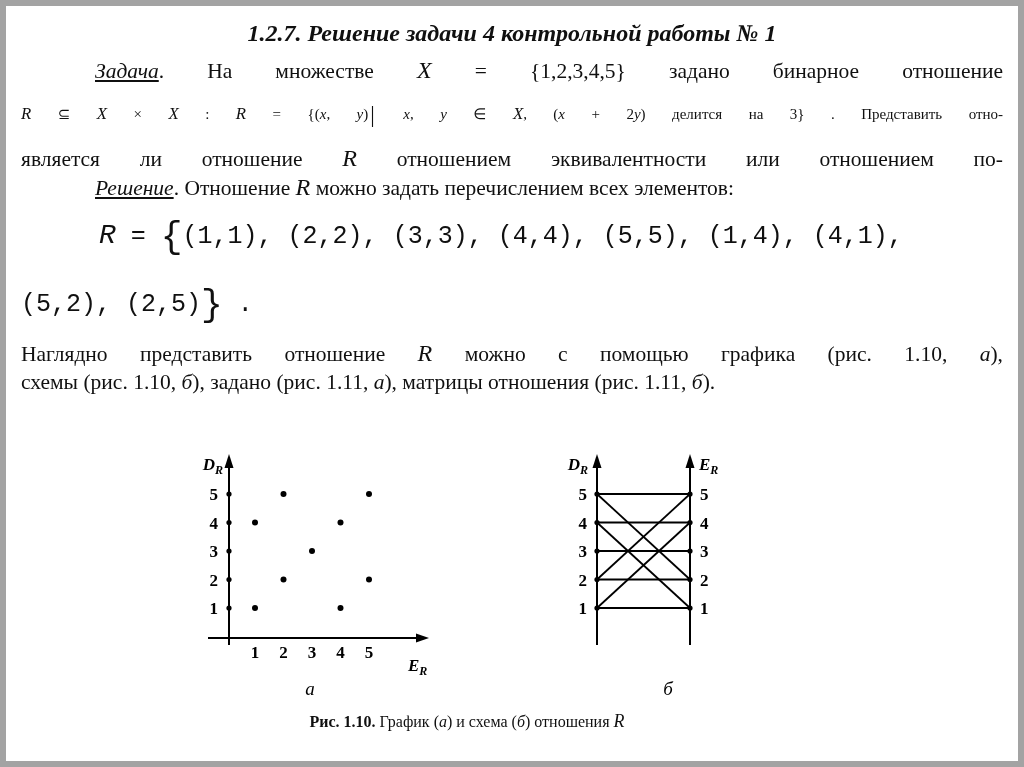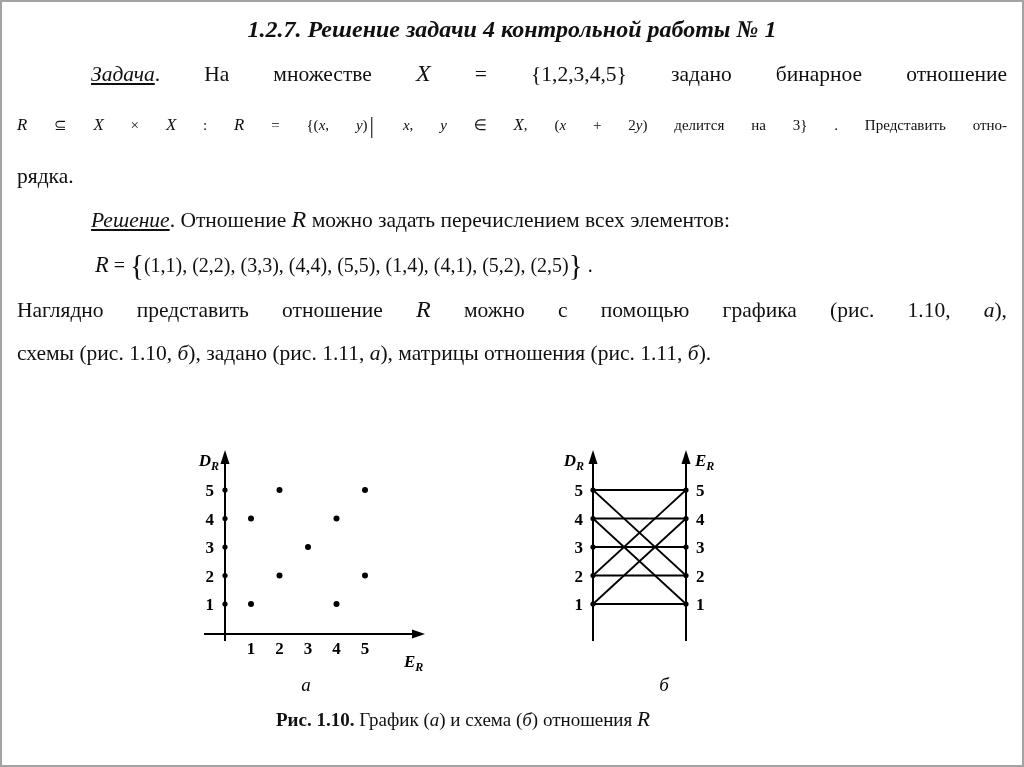--- a/index.html
+++ b/index.html
@@ -1,50 +1,50 @@
 <!DOCTYPE html>
 <html><head>
 <meta charset="utf-8">
 <style>
   * { margin:0; padding:0; box-sizing:border-box; }
   html,body { background:#ffffff; }
   .page {
     position:relative; width:1024px; height:767px; background:#ffffff;
-    border:2px solid #a3a3a3; overflow:hidden;
+    border:6px solid #a3a3a3; overflow:hidden;
     font-family:"Liberation Serif", serif; color:#101010;
   }
   .title {
     margin-top:12px; text-align:center;
     font-size:24px; font-weight:bold; font-style:italic; line-height:30px;
   }
   .body-text { margin:8px 15px 0 15px; }
-  .line { font-size:21.5px; line-height:43px; text-align:left; }
+  .line { font-size:21.5px; line-height:28px; text-align:left; }
   .j   { text-align:justify; text-align-last:justify; }
   .ind { text-indent:74px; }
   .formula { font-size:15px; line-height:58px; }
-  .enum { font-size:20px; line-height:46px; text-indent:78px; }
+  .enum { font-size:25px; line-height:67px; text-indent:78px;font-family:Liberation Mono, monospace; }
   .mi { font-style:italic; font-size:1.12em; }
   .i  { font-style:italic; }
   .iu { font-style:italic; text-decoration:underline;text-align:center; }
   .b  { font-weight:bold; }
   .bar   { font-size:1.5em;  vertical-align:-0.12em; padding:0 2px; }
   .brace { font-size:1.45em; vertical-align:-0.12em; }
   .figures { position:absolute; left:166px; top:437px; width:590px; }
-  .caption { text-align:center; font-size:19px; margin-top:2px; }
+  .caption { text-align:center; font-size:16px; margin-top:2px; }
   svg text { font-family:"Liberation Serif", serif; fill:#000; }
 </style>
 </head>
 <body>
 
 <div class="page">
   <div class="title">1.2.7. Решение задачи 4 контрольной работы № 1</div>
   <div class="body-text">
       <div class="line j ind"><span class="iu">Задача</span><span>. На множестве </span><span class="mi">X</span><span> = {1,2,3,4,5} </span><span>задано бинарное отношение</span></div>
       <div class="line j formula"><span class="mi">R</span><span> ⊆ </span><span class="mi">X</span><span> × </span><span class="mi">X</span><span> : </span><span class="mi">R</span><span> = {(</span><span class="i">x</span><span>, </span><span class="i">y</span><span>)</span><span class="bar">|</span><span> </span><span class="i">x</span><span>, </span><span class="i">y</span><span> ∈ </span><span class="mi">X</span><span>, (</span><span class="i">x</span><span> + 2</span><span class="i">y</span><span>) делится на 3} </span><span>. Представить отно-</span></div>
-      <div class="line"><span>рядка.</span></div>
+      <div class="line j"><span>является ли отношение </span><span class="mi">R</span><span> отношением эквивалентности или отношением по-</span></div>
       <div class="line ind"><span class="iu">Решение</span><span>. Отношение </span><span class="mi">R</span><span> можно задать перечислением всех элементов:</span></div>
       <div class="line enum"><span class="mi">R</span><span> = </span><span class="brace">{</span><span>(1,1), (2,2), (3,3), (4,4), (5,5), (1,4), (4,1), (5,2), (2,5)</span><span class="brace">}</span><span> .</span></div>
       <div class="line j"><span>Наглядно представить отношение </span><span class="mi">R</span><span> можно с помощью графика (рис. 1.10, </span><span class="i">а</span><span>),</span></div>
       <div class="line"><span>схемы (рис. 1.10, </span><span class="i">б</span><span>), задано (рис. 1.11, </span><span class="i">а</span><span>), матрицы отношения (рис. 1.11, </span><span class="i">б</span><span>).</span></div>
     </div>
   <div class="figures">
     <svg id="fig-svg" width="590" height="262" viewBox="0 0 590 262">
         <g>
           <line x1="36" y1="195" x2="246" y2="195" stroke="#000" stroke-width="2"></line>
           <polygon points="244,190.5 244,199.5 257,195" fill="#000"></polygon>

